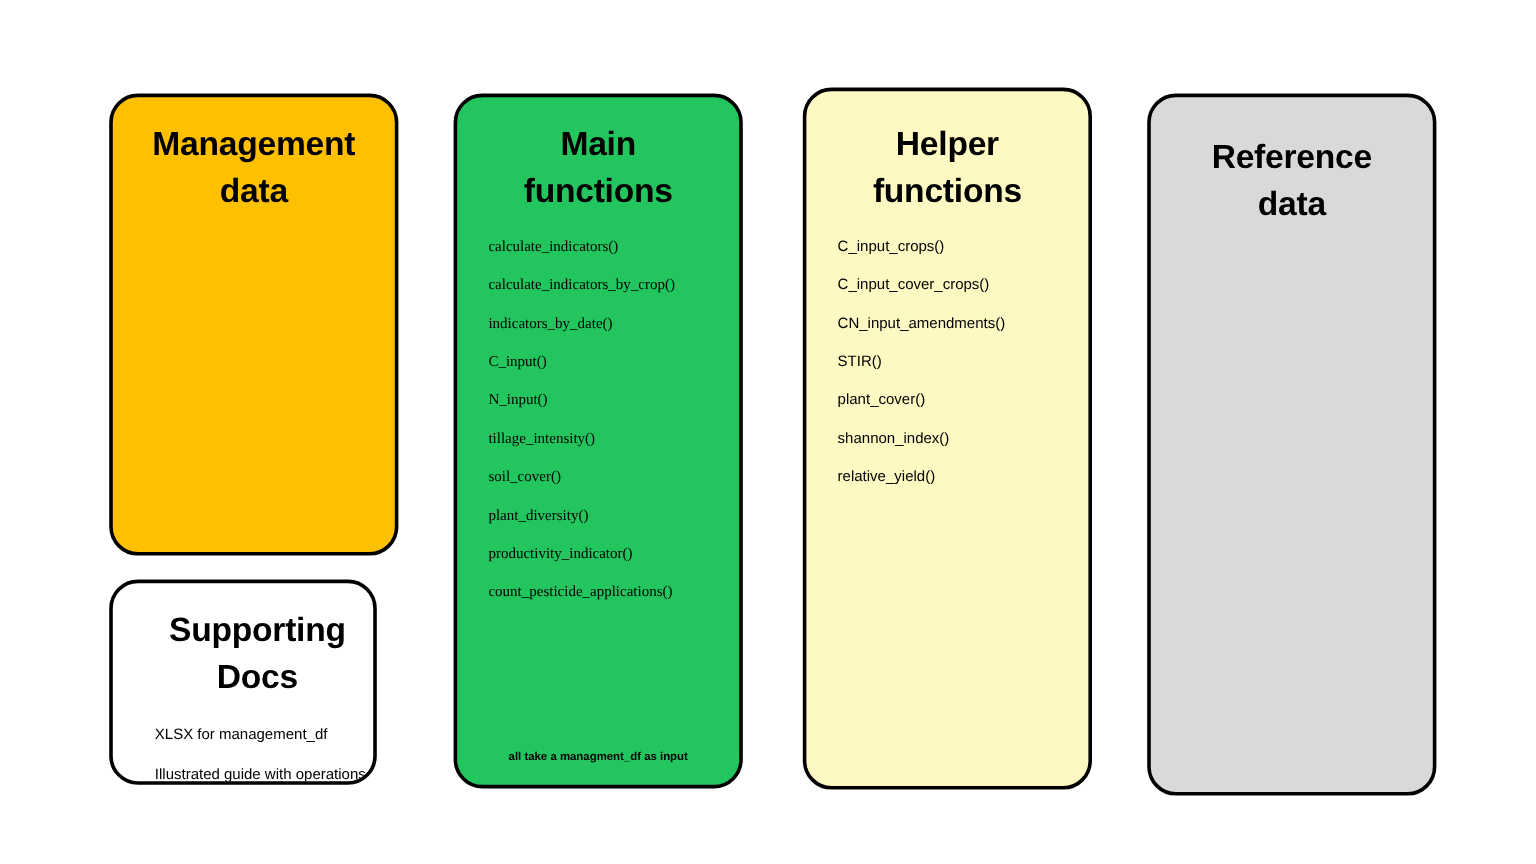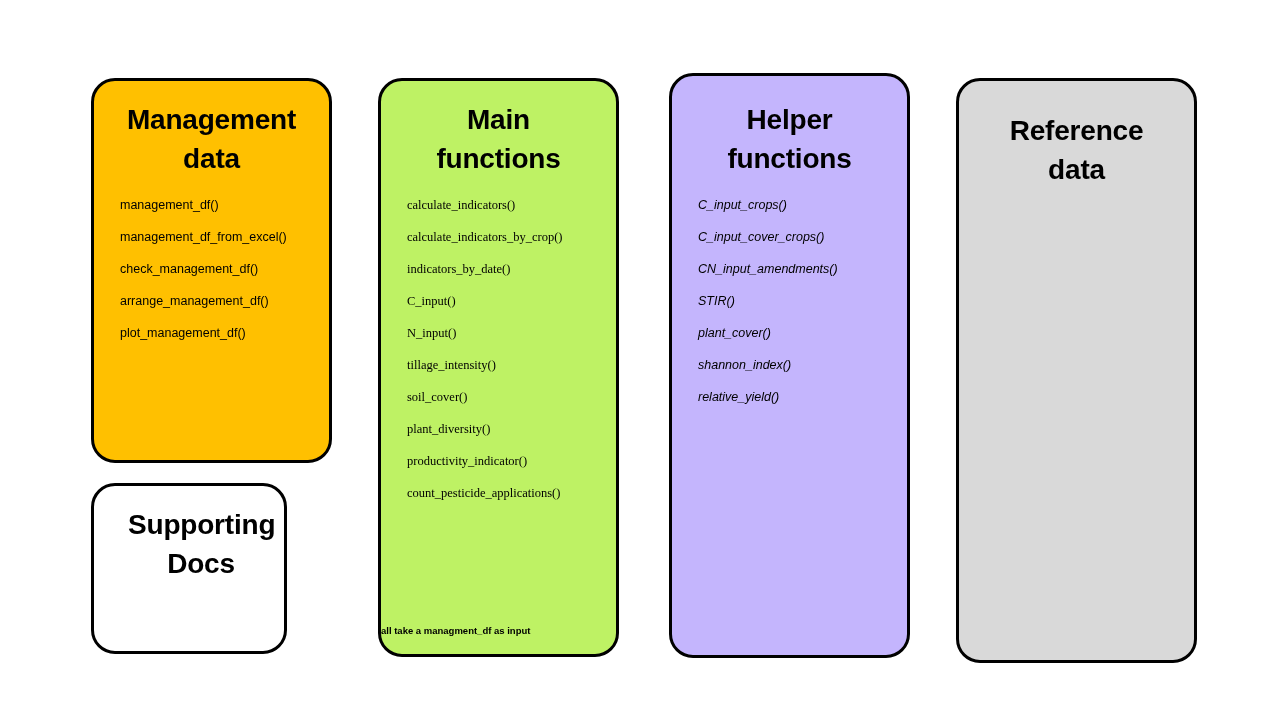--- a/index.html
+++ b/index.html
@@ -45,42 +45,42 @@
   .card-list li {
     font-size: 12.5px;
     line-height: 14px;
     margin: 0 0 18px 0;
     white-space: nowrap;
   }
   .card-footnote {
     position: absolute;
     left: 0;
     right: 0;
-    text-align: left;
+    text-align: center;
     font-size: 9.5px;
     font-weight: bold;
     line-height: 12px;
   }
 
   
   #card-management {
     left: 91px;
     top: 78px;
     width: 241px;
     height: 385px;
     background: #FFC000;
   }
   #card-management .card-title { padding-top: 19px; text-align: center; }
   #card-management .card-list { margin-top: 20px; padding-left: 26px; }
 
   
   #card-docs {
     left: 91px;
     top: 483px;
-    width: 196px;
+    width: 223px;
     height: 171px;
     background: #ffffff;
     padding-left: 24px;
   }
   #card-docs .card-title { padding-top: 19px; }
   #card-docs .card-list { margin-top: 22px; padding-left: 11px; }
   #card-docs .card-list li { margin-bottom: 19px; }
 
   
   #card-main {
@@ -96,74 +96,71 @@
 
   
   #card-helper {
     left: 669px;
     top: 73px;
     width: 241px;
     height: 585px;
     background: #00AEEF;
   }
   #card-helper .card-title { padding-top: 24px; }
-  #card-helper .card-list { margin-top: 20px; padding-left: 26px; font-style: italic; }
+  #card-helper .card-list { margin-top: 20px; padding-left: 26px; }
 
   
   #card-reference {
     left: 956px;
     top: 78px;
     width: 241px;
     height: 585px;
     background: #D9D9D9;
   }
   #card-reference .card-title { padding-top: 30px; }
   #card-reference .card-list { margin-top: 20px; padding-left: 17px; }
 </style>
 </head>
 <body style="background: rgb(255, 255, 255);">
 
 <div class="canvas">
 
   <div class="card" id="card-management" style="background: rgb(255, 192, 0);">
     <div class="card-title">Management
 data</div>
-    <ul class="card-list">
-      <li>management_df()</li>
-      <li>management_df_from_excel()</li>
-      <li>check_management_df()</li>
-      <li>arrange_management_df()</li>
-      <li>plot_management_df()</li>
-    </ul>
   </div>
 
   <div class="card" id="card-docs" style="background: rgb(255, 255, 255);">
     <div class="card-title">Supporting
 Docs</div>
+    <ul class="card-list">
+      <li>XLSX for management_df</li>
+      <li>Illustrated guide with operations</li>
+    </ul>
   </div>
 
-  <div class="card" id="card-main" style="background: #bef264;">
+  <div class="card" id="card-main" style="background: #22c55e;">
     <div class="card-title">Main
 functions</div>
     <ul class="card-list">
       <li>calculate_indicators()</li>
       <li>calculate_indicators_by_crop()</li>
       <li>indicators_by_date()</li>
       <li>C_input()</li>
       <li>N_input()</li>
       <li>tillage_intensity()</li>
       <li>soil_cover()</li>
       <li>plant_diversity()</li>
       <li>productivity_indicator()</li>
       <li>count_pesticide_applications()</li>
     </ul>
     <div class="card-footnote">all take a managment_df as input</div>
   </div>
 
-  <div class="card" id="card-helper" style="background: #c4b5fd;">
+  <div class="card" id="card-helper" style="background: #fef9c3;">
     <div class="card-title">Helper
 functions</div>
     <ul class="card-list">
       <li>C_input_crops()</li>
       <li>C_input_cover_crops()</li>
       <li>CN_input_amendments()</li>
       <li>STIR()</li>
       <li>plant_cover()</li>
       <li>shannon_index()</li>
       <li>relative_yield()</li>

